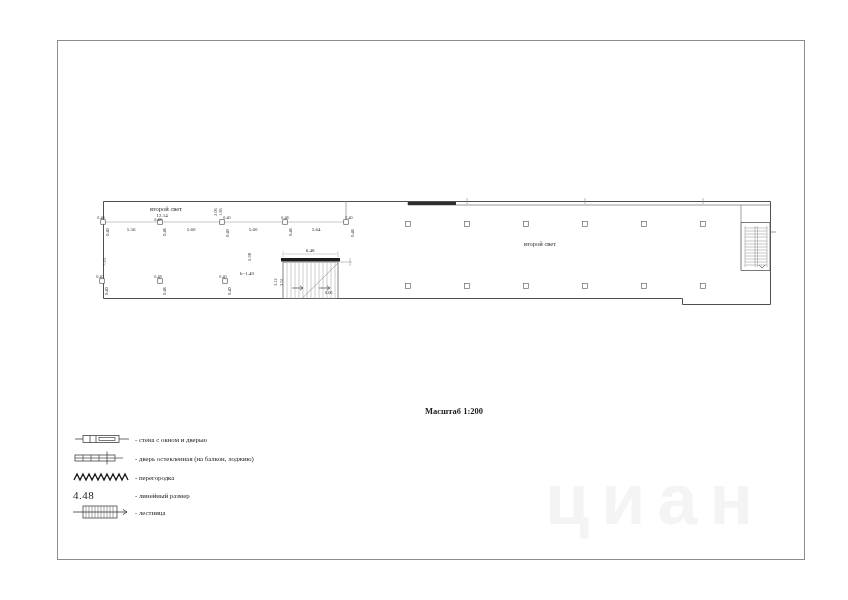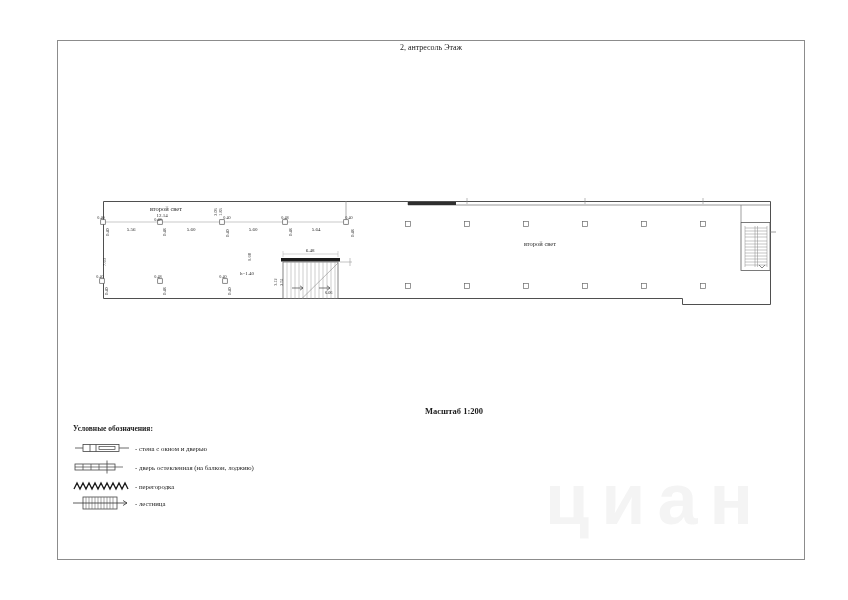--- a/index.html
+++ b/index.html
@@ -24,21 +24,20 @@
   .legend-label{font-size:6.8px;white-space:nowrap;}
   .dim-sample{font-size:11px;letter-spacing:0.5px;}
   .watermark{position:absolute;left:545px;top:458px;font-family:"Liberation Sans",sans-serif;
              font-weight:bold;font-size:72px;letter-spacing:12px;color:rgba(40,40,40,0.05);
              user-select:none;pointer-events:none;}
 </style>
 </head>
 <body>
 
 <div class="frame">
-  <div class="subtitle-row">2, антресоль Этаж</div>
 </div>
 
 <svg class="plan" width="848" height="600" viewBox="0 0 848 600">
 
   <g stroke="#4f4f4f" stroke-width="1" fill="none">
     <path d="M103.5,201.5 H770.5 V304.5 H682.5 V298.5 H103.5 Z"></path>
   </g>
 
   <g stroke="#6a6a6a" stroke-width="0.7" fill="none">
     <line x1="408" y1="205" x2="770" y2="205"></line>
@@ -136,21 +135,20 @@
     <text x="158" y="278" text-anchor="middle">0.48</text>
     <text transform="translate(166,291) rotate(-90)" text-anchor="middle">0.48</text>
     <text x="223" y="278" text-anchor="middle">0.40</text>
     <text transform="translate(231,291) rotate(-90)" text-anchor="middle">0.40</text>
   </g>
 </svg>
 
 <div class="scale-label">Масштаб 1:200</div>
 
 <div class="legend">
-  <div class="legend-heading">Условные обозначения:</div>
 
   <div class="legend-row r1">
     <span class="legend-sym">
       <svg width="58" height="14" viewBox="0 0 58 14">
         <path d="M2,7 H10 M46,7 H56" stroke="#444" stroke-width="0.8" fill="none"></path>
         <rect x="10" y="3.5" width="36" height="7" stroke="#444" stroke-width="0.8" fill="none"></rect>
         <path d="M17,3.5 V10.5 M23,3.5 V10.5" stroke="#444" stroke-width="0.8" fill="none"></path>
         <rect x="26" y="5.5" width="16" height="3" stroke="#444" stroke-width="0.7" fill="none"></rect>
       </svg>
     </span>
@@ -171,20 +169,24 @@
 
   <div class="legend-row r3">
     <span class="legend-sym">
       <svg width="58" height="14" viewBox="0 0 58 14">
         <path d="M1,10 L4,4 L7,10 L10,4 L13,10 L16,4 L19,10 L22,4 L25,10 L28,4 L31,10 L34,4 L37,10 L40,4 L43,10 L46,4 L49,10 L52,4 L55,10" stroke="#1a1a1a" stroke-width="1.3" fill="none"></path>
       </svg>
     </span>
     <span class="legend-label">- перегородка</span>
   </div>
 
+  <div class="legend-row r4">
+    <span class="legend-sym dim-sample">4.48</span>
+    <span class="legend-label">- линейный размер</span>
+  </div>
 
   <div class="legend-row r5">
     <span class="legend-sym">
       <svg width="58" height="18" viewBox="0 0 58 18">
         <rect x="10" y="3" width="34" height="12" stroke="#444" stroke-width="0.8" fill="none"></rect>
         <path d="M13,3V15M16,3V15M19,3V15M22,3V15M25,3V15M28,3V15M31,3V15M34,3V15M37,3V15M40,3V15" stroke="#666" stroke-width="0.6" fill="none"></path>
         <path d="M0,9 H54 M54,9 l-4,-2.5 M54,9 l-4,2.5" stroke="#333" stroke-width="0.8" fill="none"></path>
       </svg>
     </span>
     <span class="legend-label">- лестница</span>

